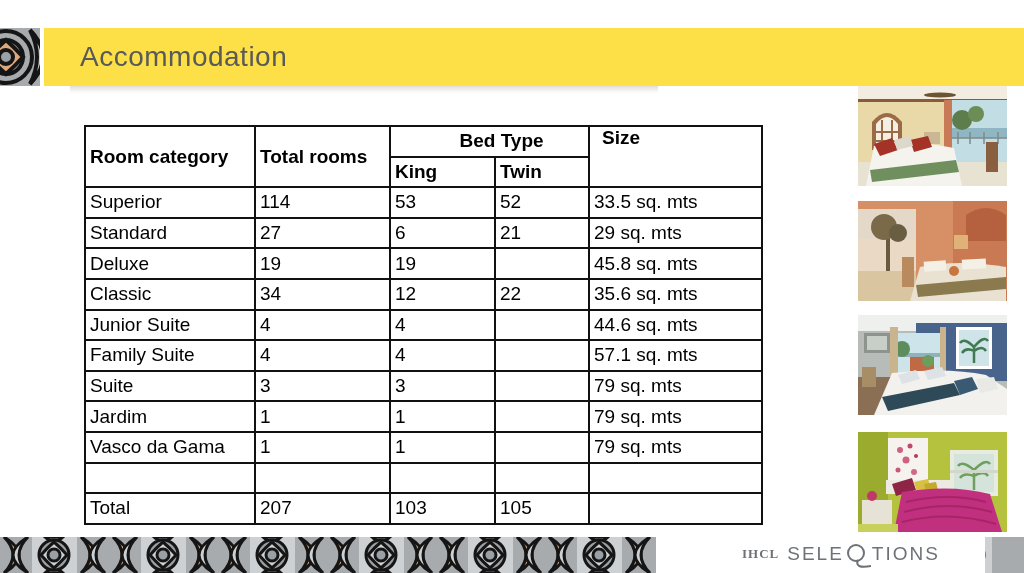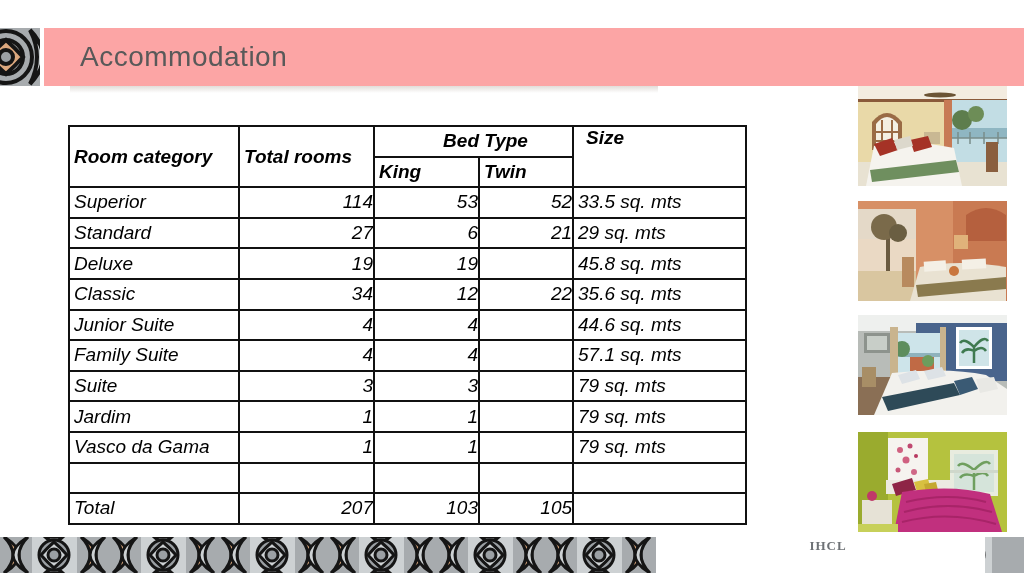--- a/index.html
+++ b/index.html
@@ -8,57 +8,57 @@
     position:relative; width:1024px; height:573px; overflow:hidden;
     background:#ffffff; font-family:"Liberation Sans", sans-serif;
   }
   
   .corner-ornament {
     position:absolute; left:0; top:28px; width:40px; height:58px;
     background:#a7abae; overflow:hidden;
   }
   .header-bar {
     position:absolute; left:44px; top:28px; width:980px; height:58px;
-    background:#fca5a5; display:flex; align-items:center;
+    background:#fde047; display:flex; align-items:center;
   }
   .page-title {
     font-size:28px; font-weight:400; color:#595959; margin-left:36px;
     letter-spacing:0.5px;
   }
   .header-shadow {
     position:absolute; left:70px; top:86px; width:588px; height:7px;
     background:linear-gradient(to bottom, rgba(120,100,80,0.22), rgba(120,100,80,0));
   }
   
   .acc-table {
-    position:absolute; left:68px; top:125px; width:677px; height:398px;
+    position:absolute; left:84px; top:125px; width:677px; height:398px;
     border-collapse:collapse; table-layout:fixed;
-    font-size:19px; color:#000;font-style:italic;
+    font-size:19px; color:#000;
   }
   .acc-table col.c1{width:170px}.acc-table col.c2{width:135px}
   .acc-table col.c3{width:105px}.acc-table col.c4{width:94px}
   .acc-table col.c5{width:173px}
   .acc-table td, .acc-table th {
     border:2px solid #111; height:30.6px; padding:0 4px;
     overflow:hidden; white-space:nowrap; vertical-align:middle;
   }
   .acc-table th { font-weight:bold; text-align:left; }
   .acc-table th.center { text-align:center;padding-left:28px; }
-  .acc-table td.td-num { text-align:right; padding-right:0; }
+  .acc-table td.td-num { text-align:left; padding-right:0; }
   .acc-table td.td-left { text-align:left; }
   
   .photo { position:absolute; left:858px; width:149px; height:100px; overflow:hidden; }
   .photo svg { display:block; }
   #photo-1{top:86px;} #photo-2{top:201px;} #photo-3{top:315px;} #photo-4{top:432px;}
   
   .footer-band   { position:absolute; left:0; top:537px; width:656px; height:36px; }
   .footer-corner { position:absolute; left:985px; top:537px; width:39px; height:36px; }
   .brand-logo {
     position:absolute; left:742px; top:538px; width:180px; height:32px;
-    display:flex; align-items:center; color:#6e7276;flex-direction:column;
+    display:flex; align-items:center; color:#6e7276;
   }
   .brand-ihcl {
     font-family:"Liberation Serif", serif; font-weight:bold;
     font-size:13px; letter-spacing:1px; margin-right:8px;
   }
   .brand-name { font-size:19px; letter-spacing:2px; display:flex; align-items:center; }
   .brand-q { margin:0 1px; position:relative; top:3px; }
 </style>
 </head>
 <body>
@@ -312,13 +312,21 @@
         <path d="M54,5 Q61,11 67,18 Q61,25 54,31 Q47,25 41,18 Q47,11 54,5 Z" fill="#cdd1d3" stroke="#151515" stroke-width="3"></path>
         <circle cx="54" cy="18" r="6" fill="#9ba0a4" stroke="#151515" stroke-width="3"></circle>
       </pattern>
     </defs>
     <rect width="39" height="36" fill="url(#band2)"></rect>
   </svg>
 </div>
 
 <div class="brand-logo">
   <span class="brand-ihcl">IHCL</span>
+  <span class="brand-name">
+    <span>SELE</span>
+    <svg class="brand-q" width="26" height="26" viewBox="0 0 26 26">
+      <circle cx="11" cy="9" r="8" fill="none" stroke="#6e7276" stroke-width="2"></circle>
+      <path d="M13,16 Q9,25 26,22" fill="none" stroke="#6e7276" stroke-width="2"></path>
+    </svg>
+    <span>TIONS</span>
+  </span>
 </div>
 
 </body></html>

